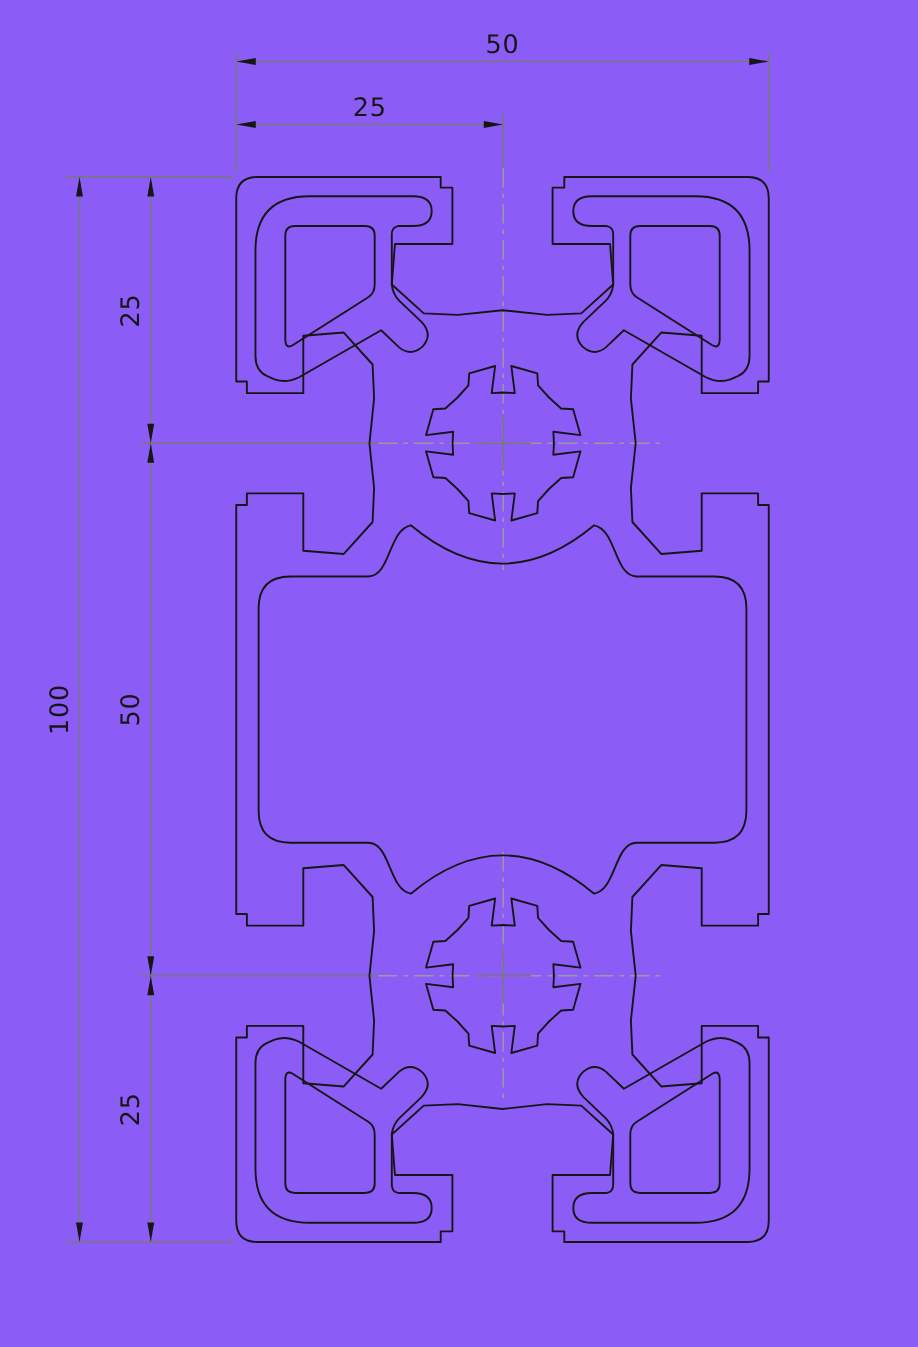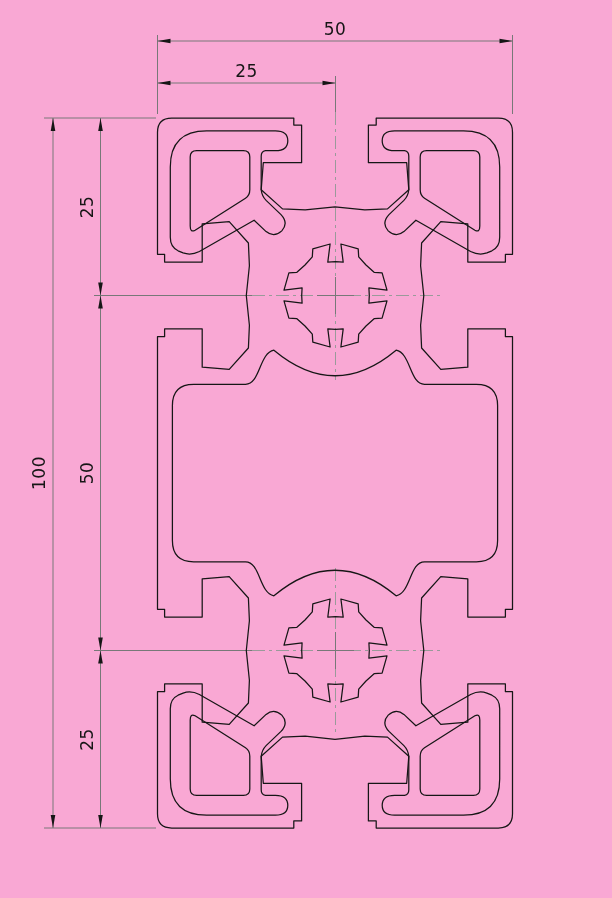--- a/index.html
+++ b/index.html
@@ -1,16 +1,16 @@
 <!DOCTYPE html>
 <html><head>
 <meta charset="utf-8">
 <style>
   html,body{margin:0;padding:0;background:#ffffff;}
-  .stage{position:relative;width:612px;height:898px;background:#f9a8d4;overflow:hidden;}
+  .stage{position:relative;width:612px;height:898px;background:#8b5cf6;overflow:hidden;}
   svg{display:block;}
   text.dim-label{font-family:"DejaVu Sans", sans-serif;font-size:17px;fill:#161616;letter-spacing:.5px;}
   .profile-stroke{fill:none;stroke:#161616;stroke-width:1.25;stroke-linejoin:round;stroke-linecap:round;}
   .dim-stroke{stroke:#787878;stroke-width:1;fill:none;stroke-linecap:butt;}
   .center-stroke{stroke:#9a9a9a;stroke-width:1;fill:none;stroke-dasharray:13 4 3 4;}
   .cross-stroke{stroke:#787878;stroke-width:1;fill:none;}
   .arrow{fill:#161616;stroke:none;}
 </style>
 </head>
 <body>

